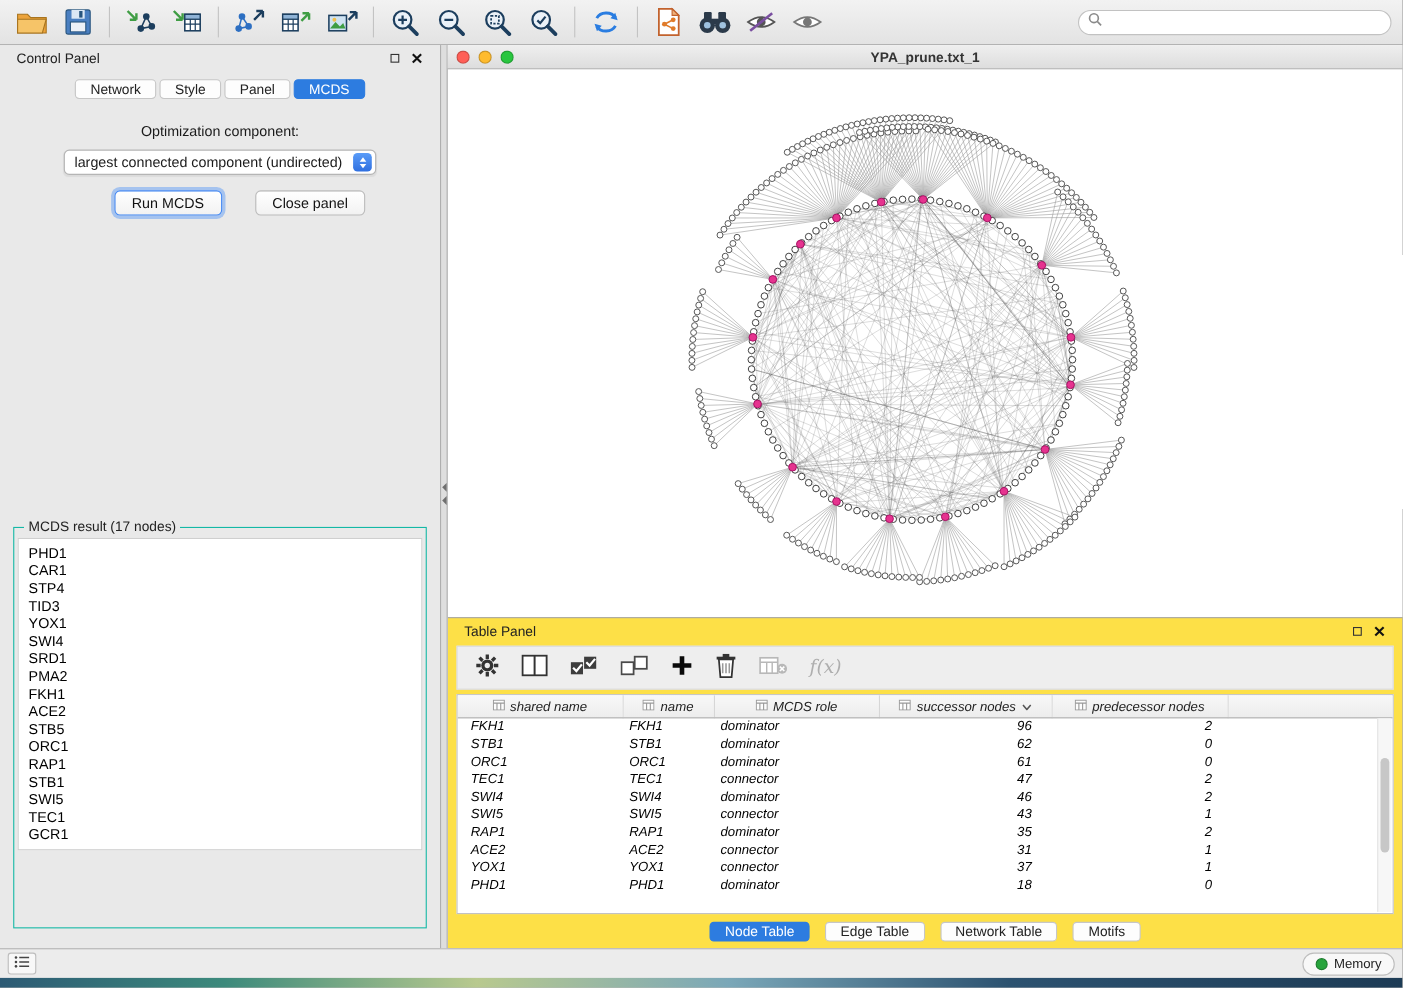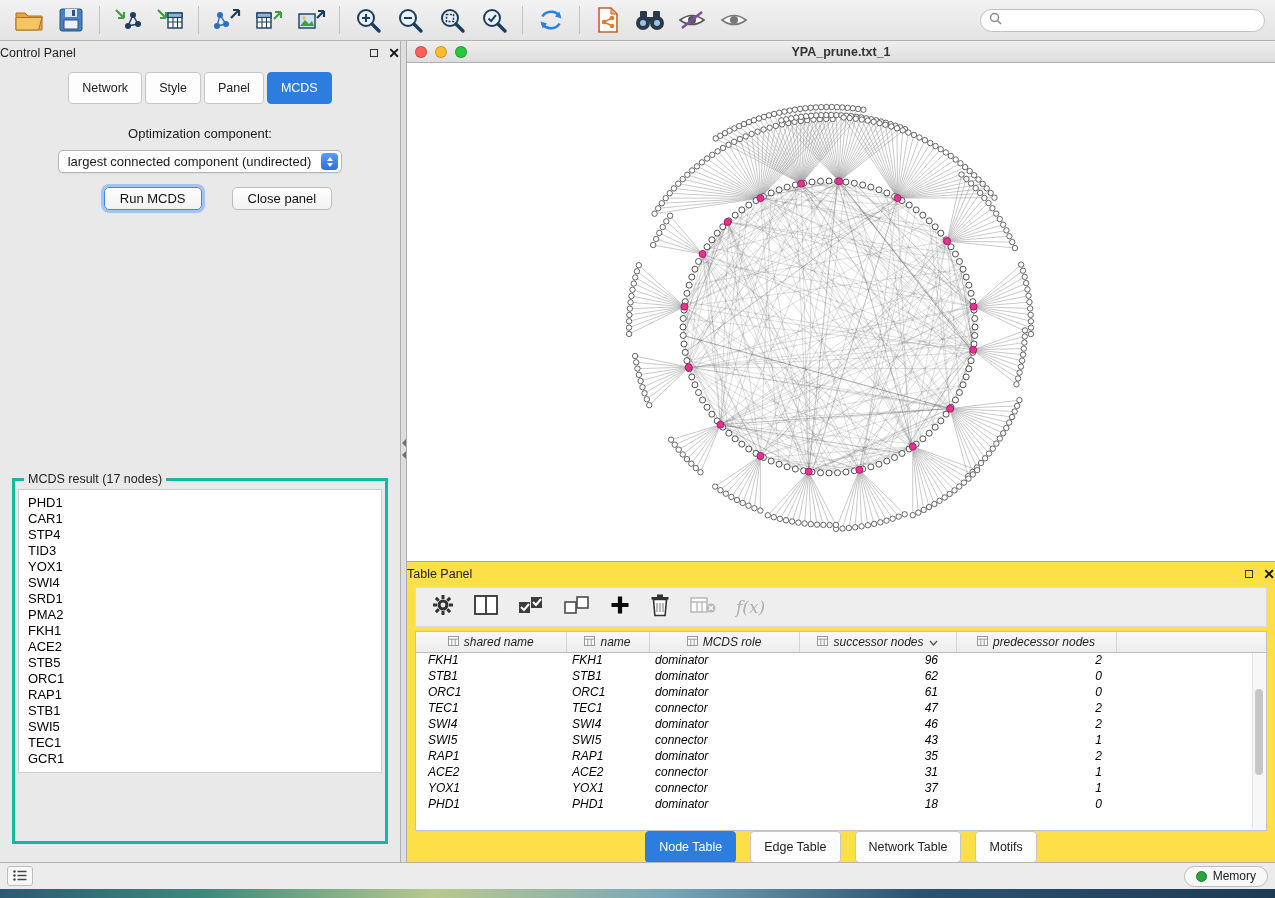--- a/index.html
+++ b/index.html
@@ -15,47 +15,47 @@
   .tb-sep { width:1px; height:28px; background:#c3c3c3; margin:0 5px; flex:0 0 1px; }
   .search-box { margin-left:auto; width:285px; height:23px; background:#fff; border:1px solid #c2c2c2;
                 border-radius:12px; display:flex; align-items:center; padding:0 8px; gap:6px; }
   .search-box input { border:none; outline:none; flex:1; font-size:12px; font-family:inherit; background:transparent; }
 
   
   .main { flex:1; display:flex; min-height:0; }
 
   
   .control-panel { width:400px; flex:0 0 400px; background:#e9e9e9; display:flex; flex-direction:column; }
-  .panel-titlebar { height:24px; flex:0 0 24px; display:flex; align-items:center; padding:0 0; font-size:12.5px; color:#222;text-align:center; }
+  .panel-titlebar { height:24px; flex:0 0 24px; display:flex; align-items:center; padding:0 15px; font-size:12.5px; color:#222;text-align:center; }
   .win-icons { margin-left:auto; display:flex; gap:10px; align-items:center; }
   .float-box { width:8px; height:8px; border:1.4px solid #333; display:inline-block; }
   .close-x { font-size:14px; font-weight:bold; color:#111; line-height:1; }
 
   .tab-row { display:flex; justify-content:center; gap:3px; padding:7px 0 9px; }
-  .tab-btn { height:32px; padding:0 13px; font-size:12.5px; font-family:inherit; background:#fdfdfd;
+  .tab-btn { height:18px; padding:0 13px; font-size:12.5px; font-family:inherit; background:#fdfdfd;
              border:1px solid #c6c6c6; border-radius:4px; color:#222; cursor:default; }
   .tab-btn.active { background:#2d7ce0; border-color:#2d7ce0; color:#fff; }
 
   .cp-body { text-align:center; padding-top:13px; font-size:13px; }
   .opt-label { margin-bottom:9px; }
   .mac-select { display:inline-flex; align-items:center; height:23px; background:#fff; border:1px solid #b5b5b5;
                 border-radius:5px; padding:0 3px 0 9px; font-size:13px; cursor:default; box-shadow:0 1px 1px rgba(0,0,0,.06); }
   .mac-select .sel-text { padding-right:10px; }
   .stepper { width:17px; height:17px; background:linear-gradient(#5a9cf8,#2f6fe0); border-radius:4px;
              display:flex; flex-direction:column; align-items:center; justify-content:center; gap:2px; }
   .tri-up { width:0; height:0; border-left:3.5px solid transparent; border-right:3.5px solid transparent; border-bottom:4px solid #fff; }
   .tri-down { width:0; height:0; border-left:3.5px solid transparent; border-right:3.5px solid transparent; border-top:4px solid #fff; }
 
   .btn-row { margin-top:14px; display:flex; justify-content:center; gap:30px;padding-left:36px; }
   .btn { height:23px; padding:0 15px; background:linear-gradient(#ffffff,#f2f2f2); border:1px solid #bcbcbc;
          border-radius:5px; font-size:13px; font-family:inherit; color:#111; cursor:default; }
   .btn.focused { border-color:#4087f5; box-shadow:0 0 0 3px rgba(82,148,246,.45); }
 
   .cp-spacer { flex:1; }
-  .result-fieldset { margin:0 12px 18px; height:372px; border:3px solid #14b8a6; padding:3px; background:#e9e9e9; }
+  .result-fieldset { margin:0 12px 18px; height:372px; border:1px solid #14b8a6; padding:3px; background:#e9e9e9; }
   .result-fieldset legend { font-size:12.5px; padding:0 4px; margin-left:6px; color:#222; }
   .result-list { background:#fff; border:1px solid #cfcfcf; height:100%; overflow:hidden;
                  text-align:left; padding:5px 9px; font-size:13px; line-height:16px; color:#000; }
   .list-item { height:16px; }
 
   
   .splitter { width:7px; flex:0 0 7px; background:#dedede; border-left:1px solid #aeaeae; border-right:1px solid #aeaeae; position:relative; }
   .splitter .grip { position:absolute; top:398px; left:0; width:100%; display:flex; flex-direction:column; gap:4px; align-items:center; }
   .grip i { width:0; height:0; border-top:4px solid transparent; border-bottom:4px solid transparent; border-right:4px solid #6f6f6f; }
 

